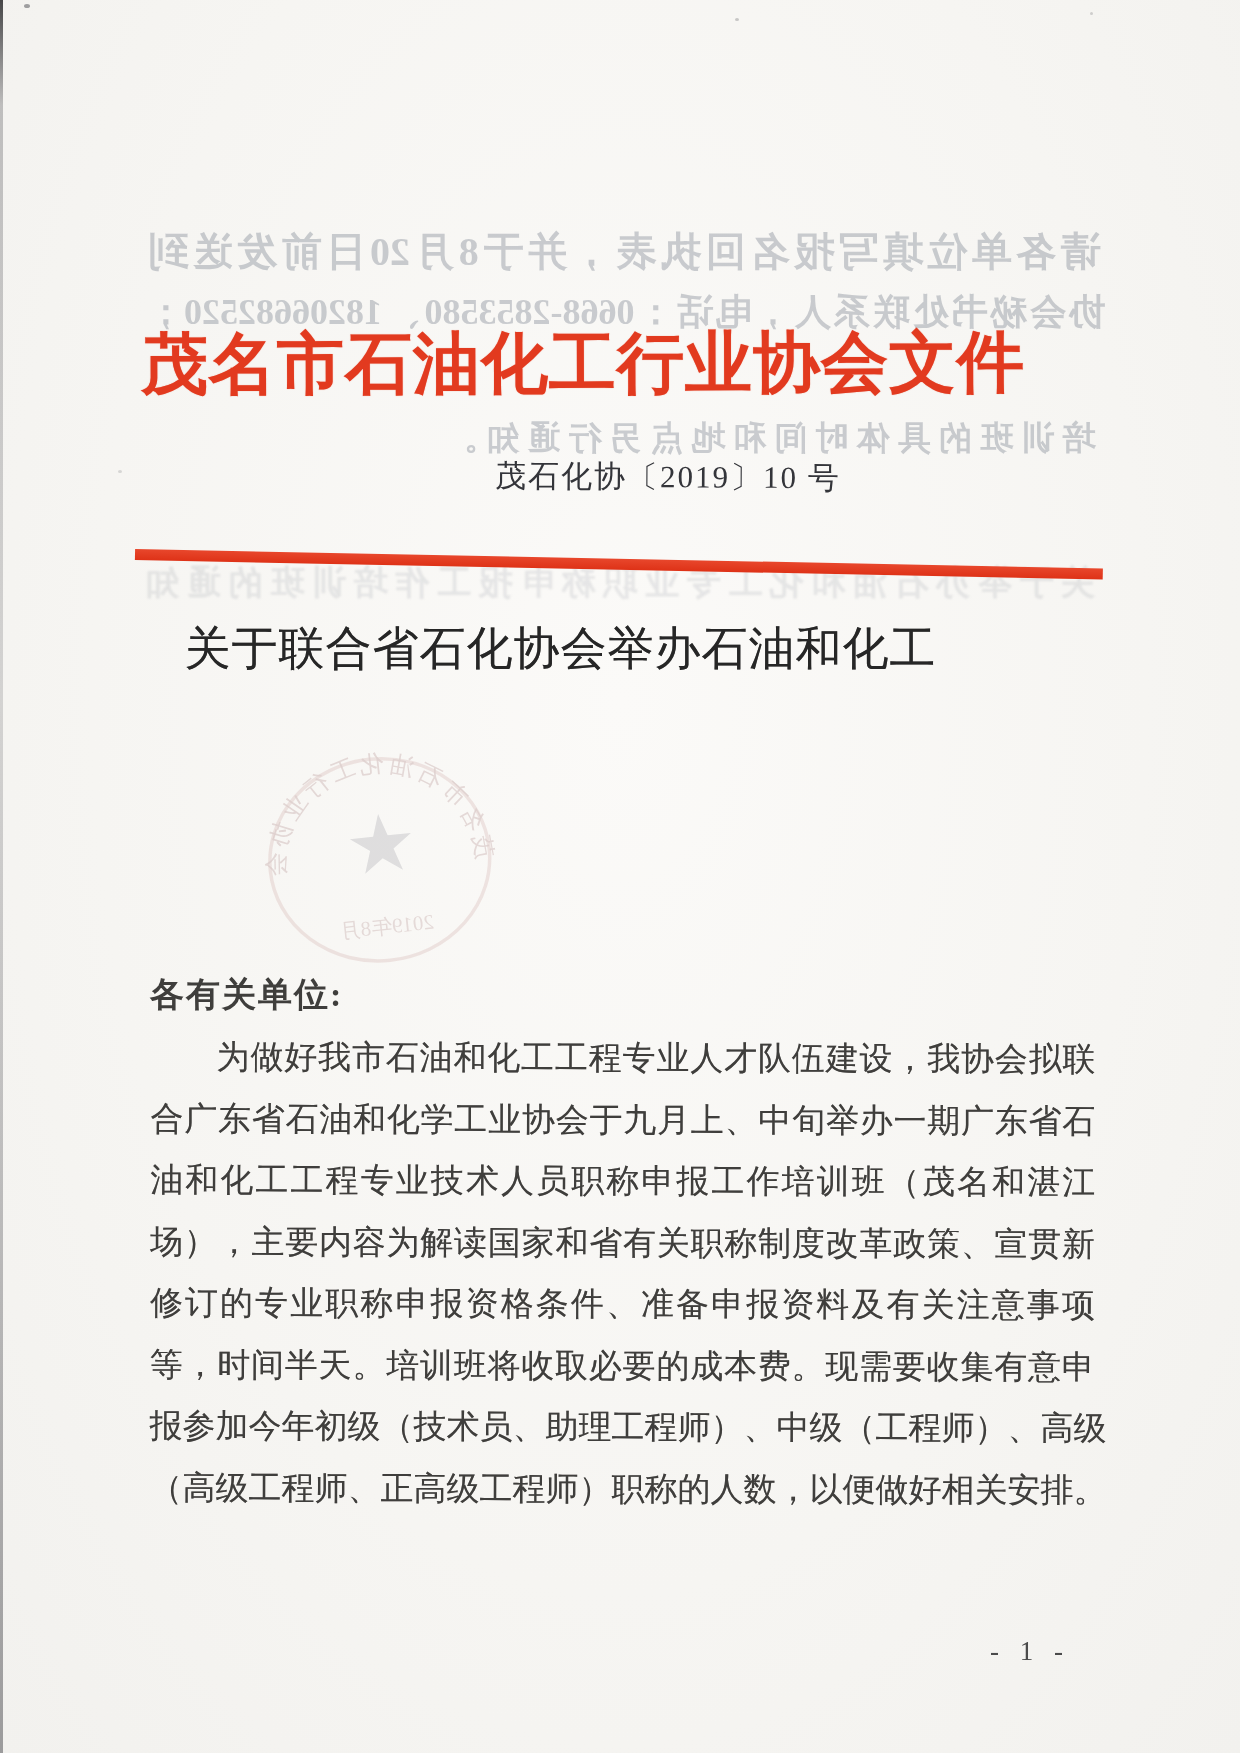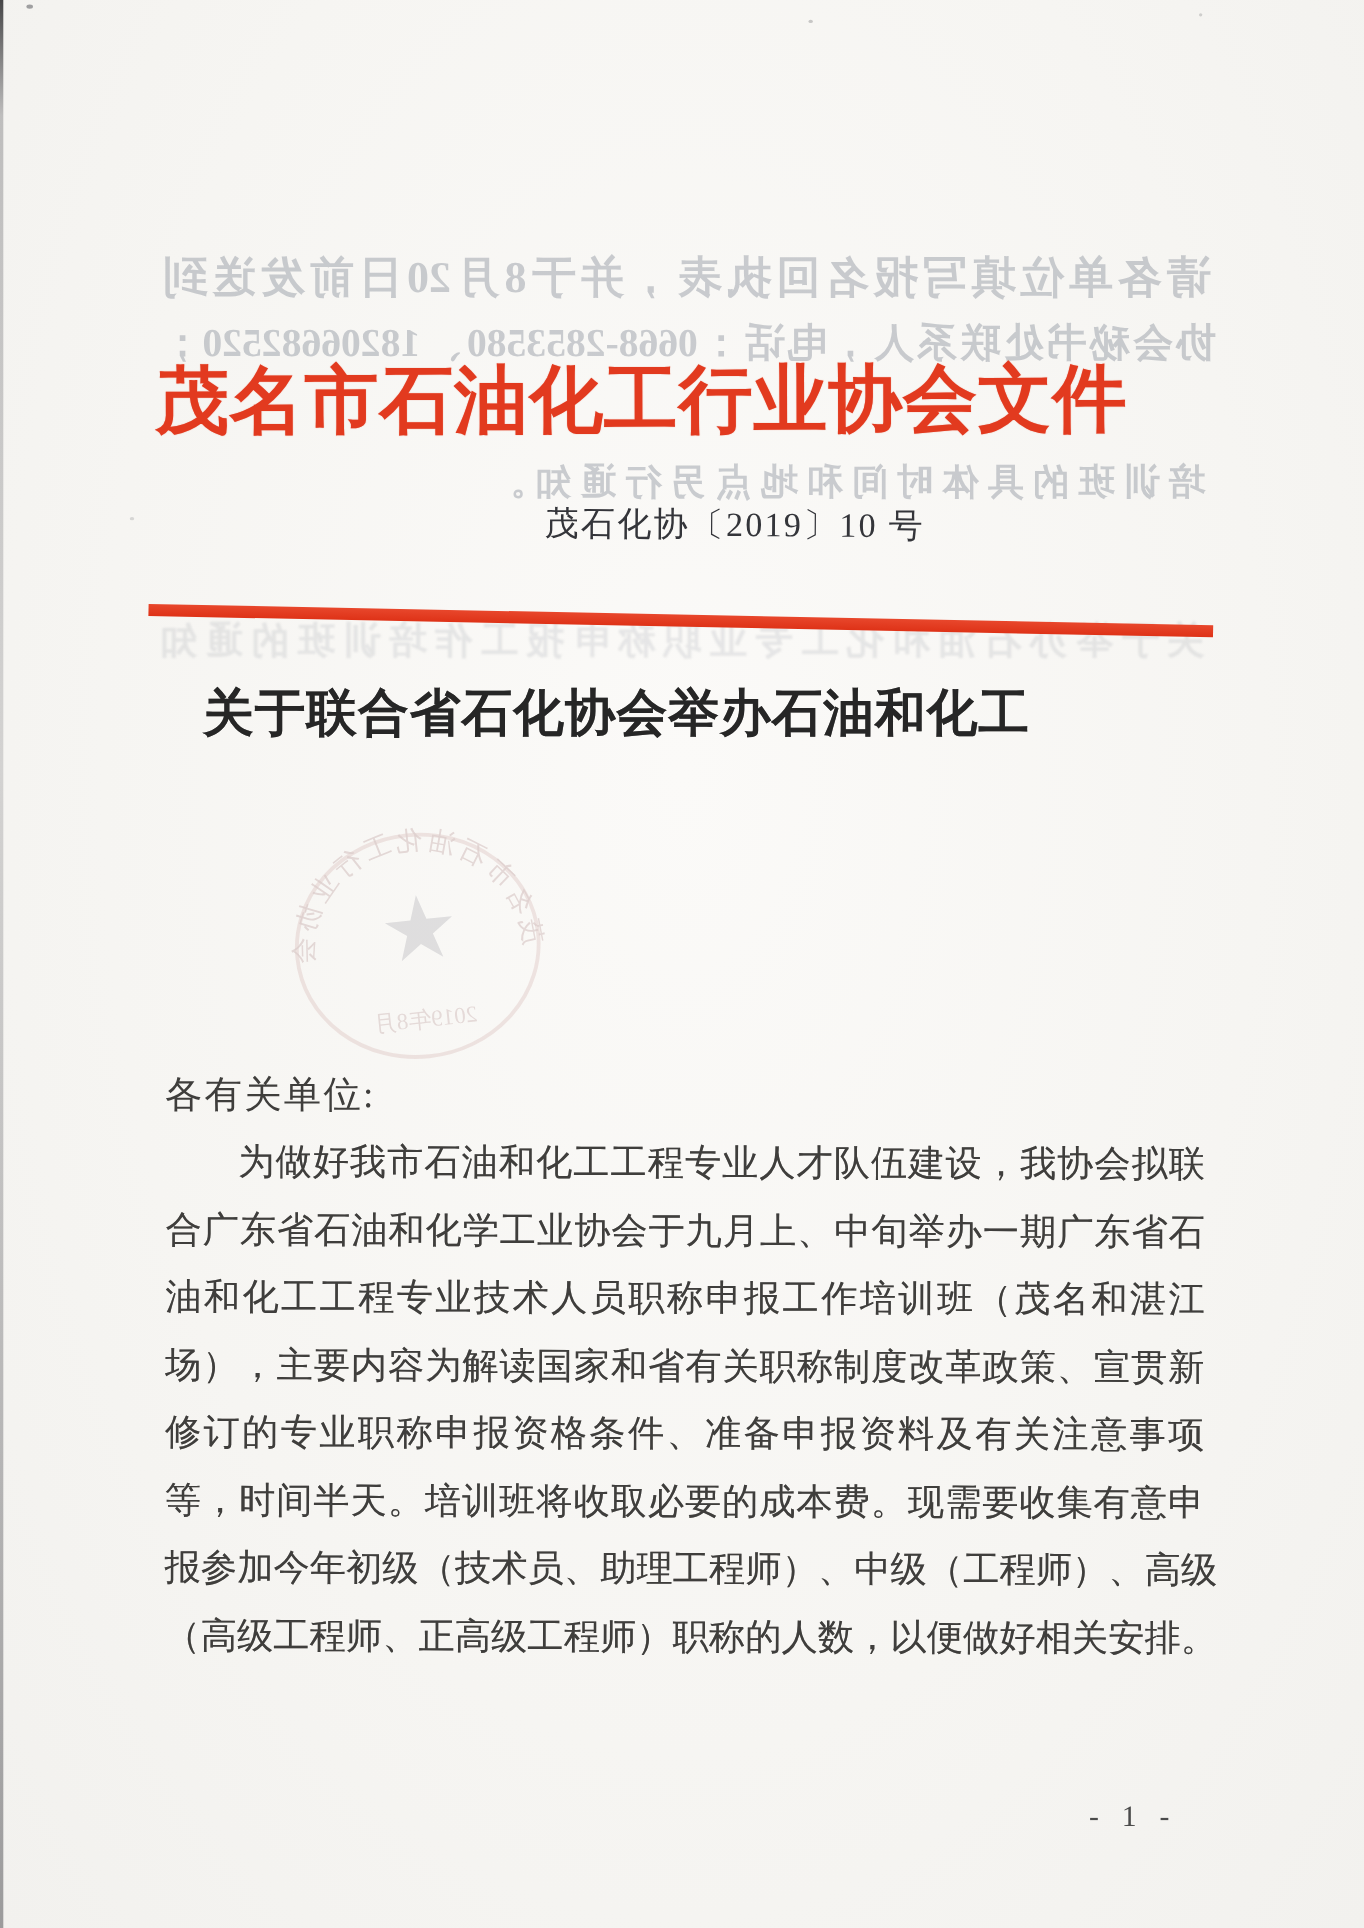--- a/index.html
+++ b/index.html
@@ -59,39 +59,39 @@
   }
   .red-rule{
     position:absolute;top:549px;left:135px;width:968px;height:11px;
     background:linear-gradient(180deg,#e8472c,#de3217);
     transform:rotate(1.15deg);transform-origin:left center;
   }
 
   
   .doc-title{
     position:absolute;left:0;width:1121px;text-align:center;
-    font-size:46px;font-weight:bold;color:#262626;
+    font-size:46px;font-weight:normal;color:#262626;
     white-space:nowrap;letter-spacing:1px;
     text-shadow:0 0 .5px rgba(38,38,38,.6);
   }
   .t1{top:618px;}
   .t2{top:716px;}
   .t3{top:816px;letter-spacing:3px;}
 
   
   .seal{
     position:absolute;left:258px;top:746px;width:240px;height:232px;
     transform:scaleX(-1) rotate(6deg);
     opacity:.42;
   }
 
   
   .salutation{
     position:absolute;top:972px;left:150px;
-    font-size:34px;color:#3f3e3c;letter-spacing:2px;
+    font-size:34px;color:#3f3e3c;letter-spacing:2px;font-weight:bold;
   }
   .para{position:absolute;top:1028px;left:150px;width:945px;transform:rotate(.15deg);}
   .bline{
     height:61.5px;line-height:61.5px;
     font-size:33px;color:#3f3e3c;
     white-space:nowrap;
     text-align:justify;text-align-last:justify;
     text-shadow:0 0 .4px rgba(63,62,60,.5);
   }
   .bline.indent{padding-left:66px;}

